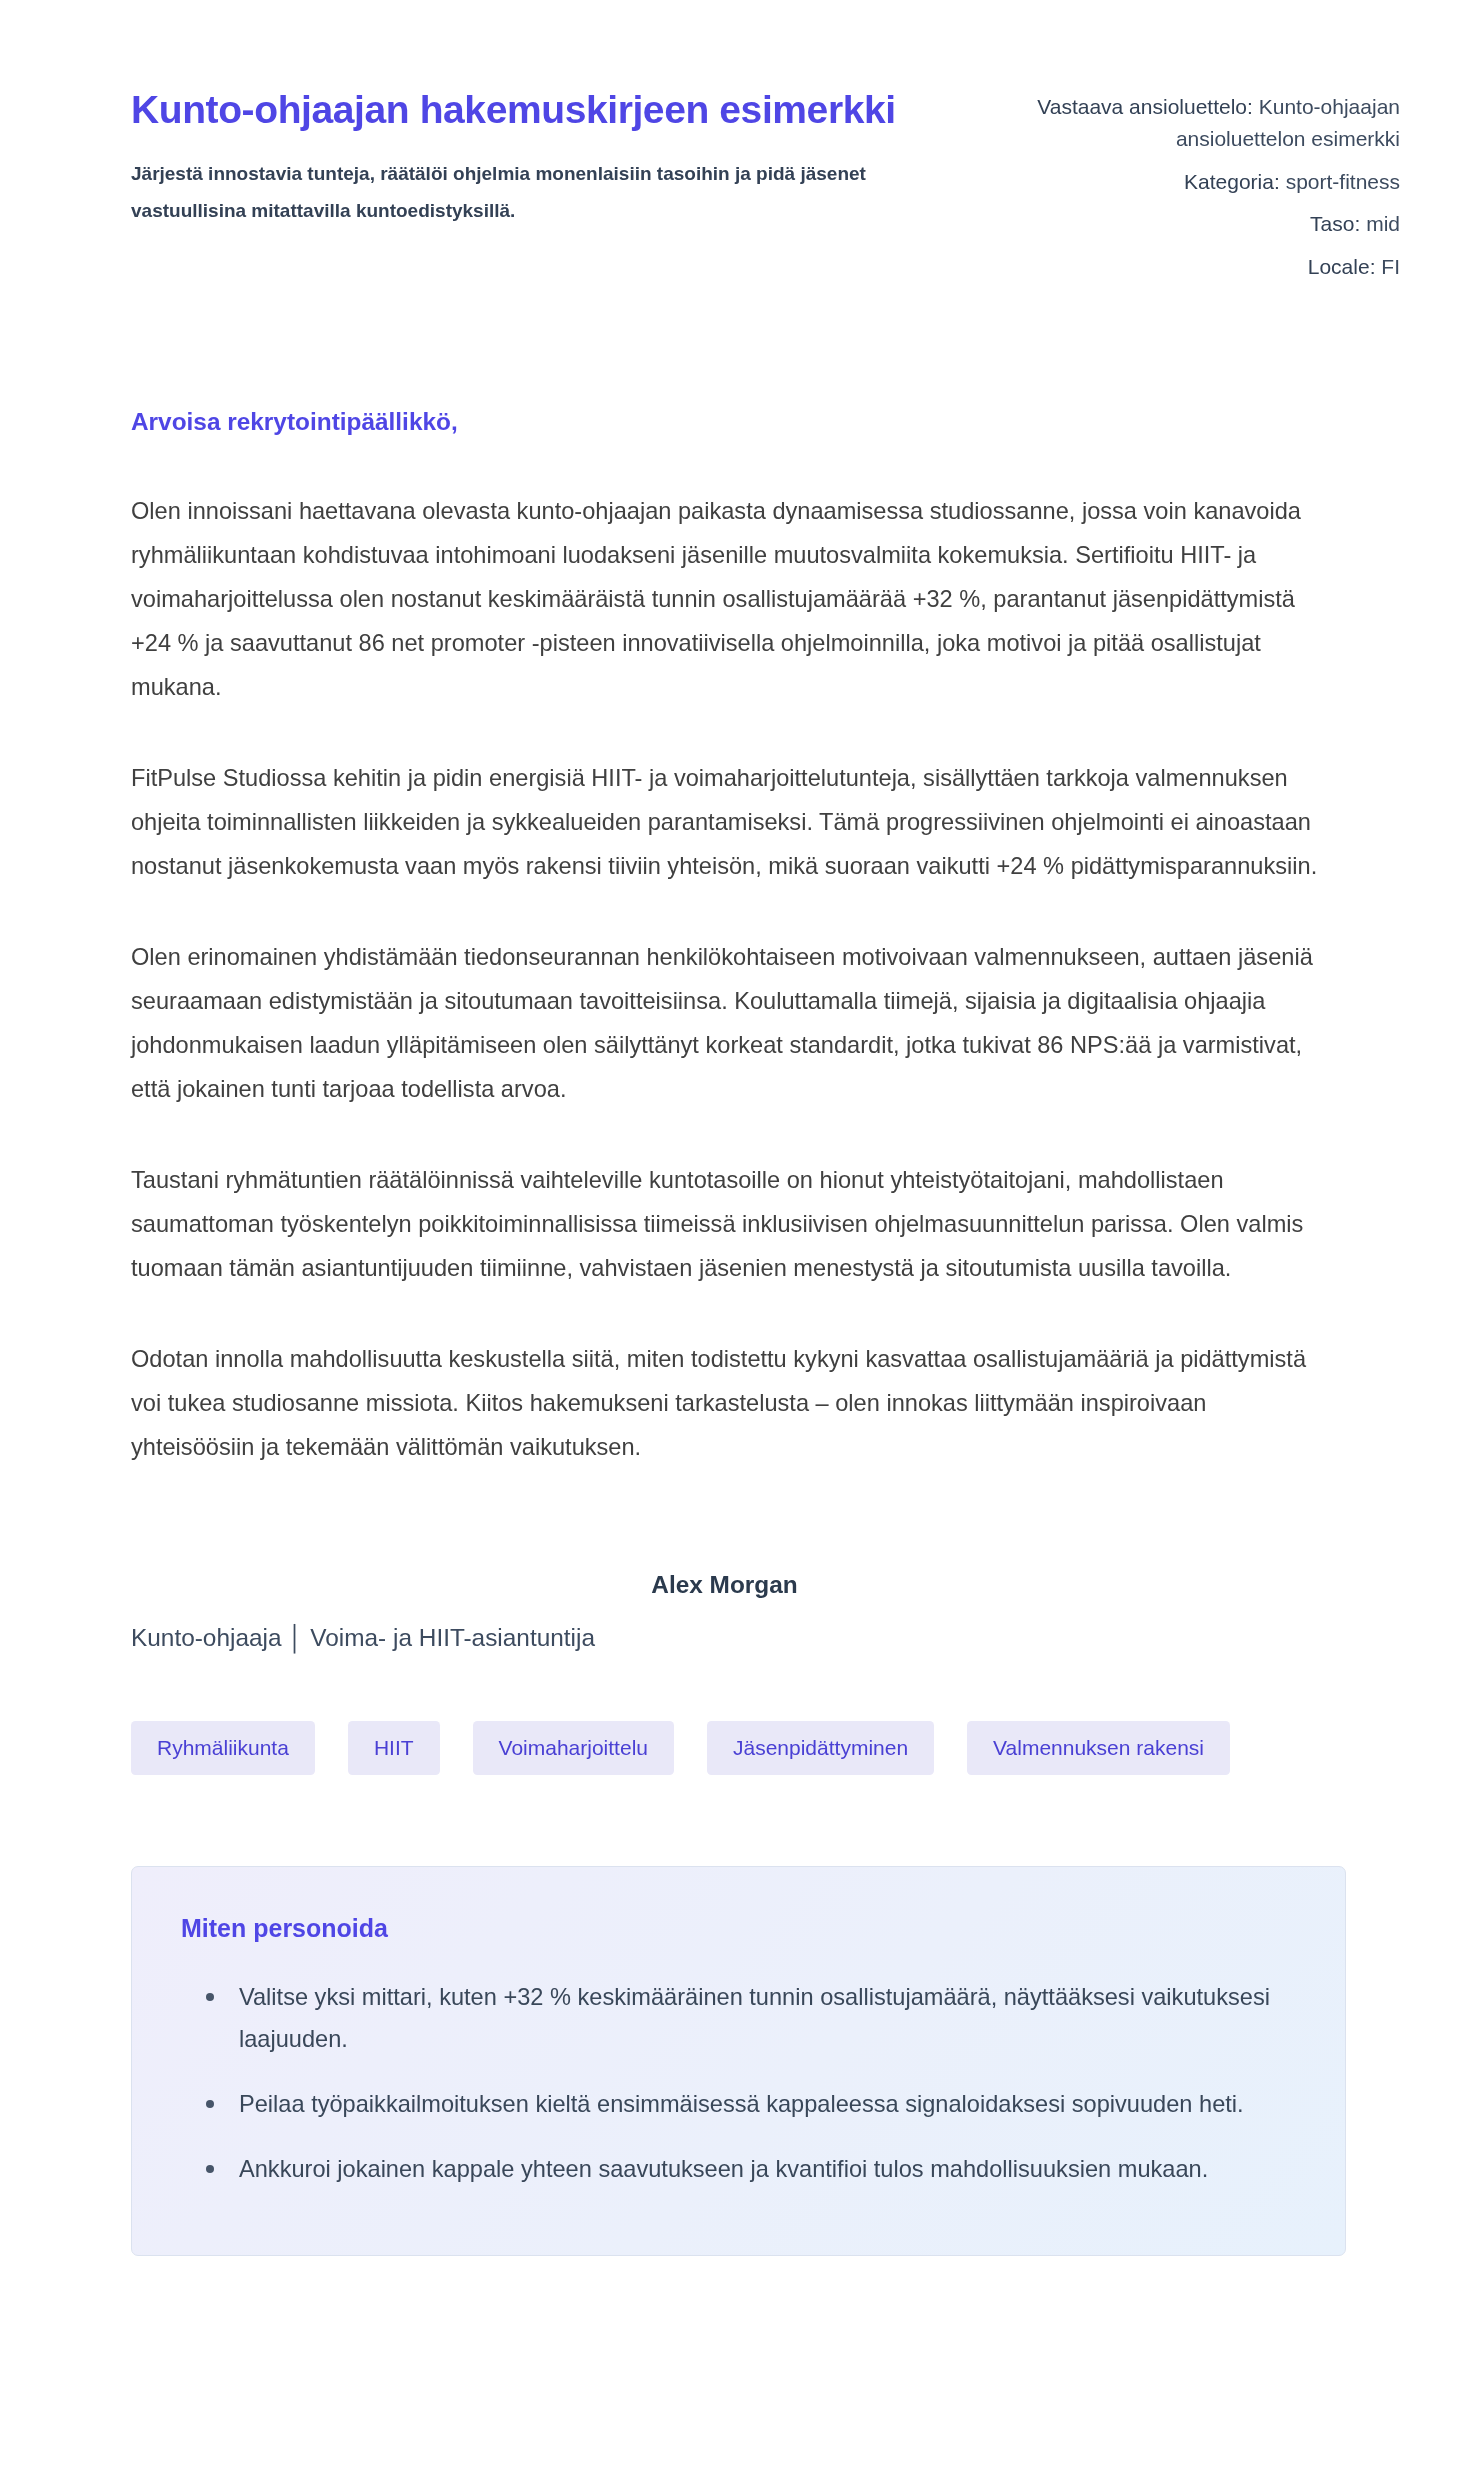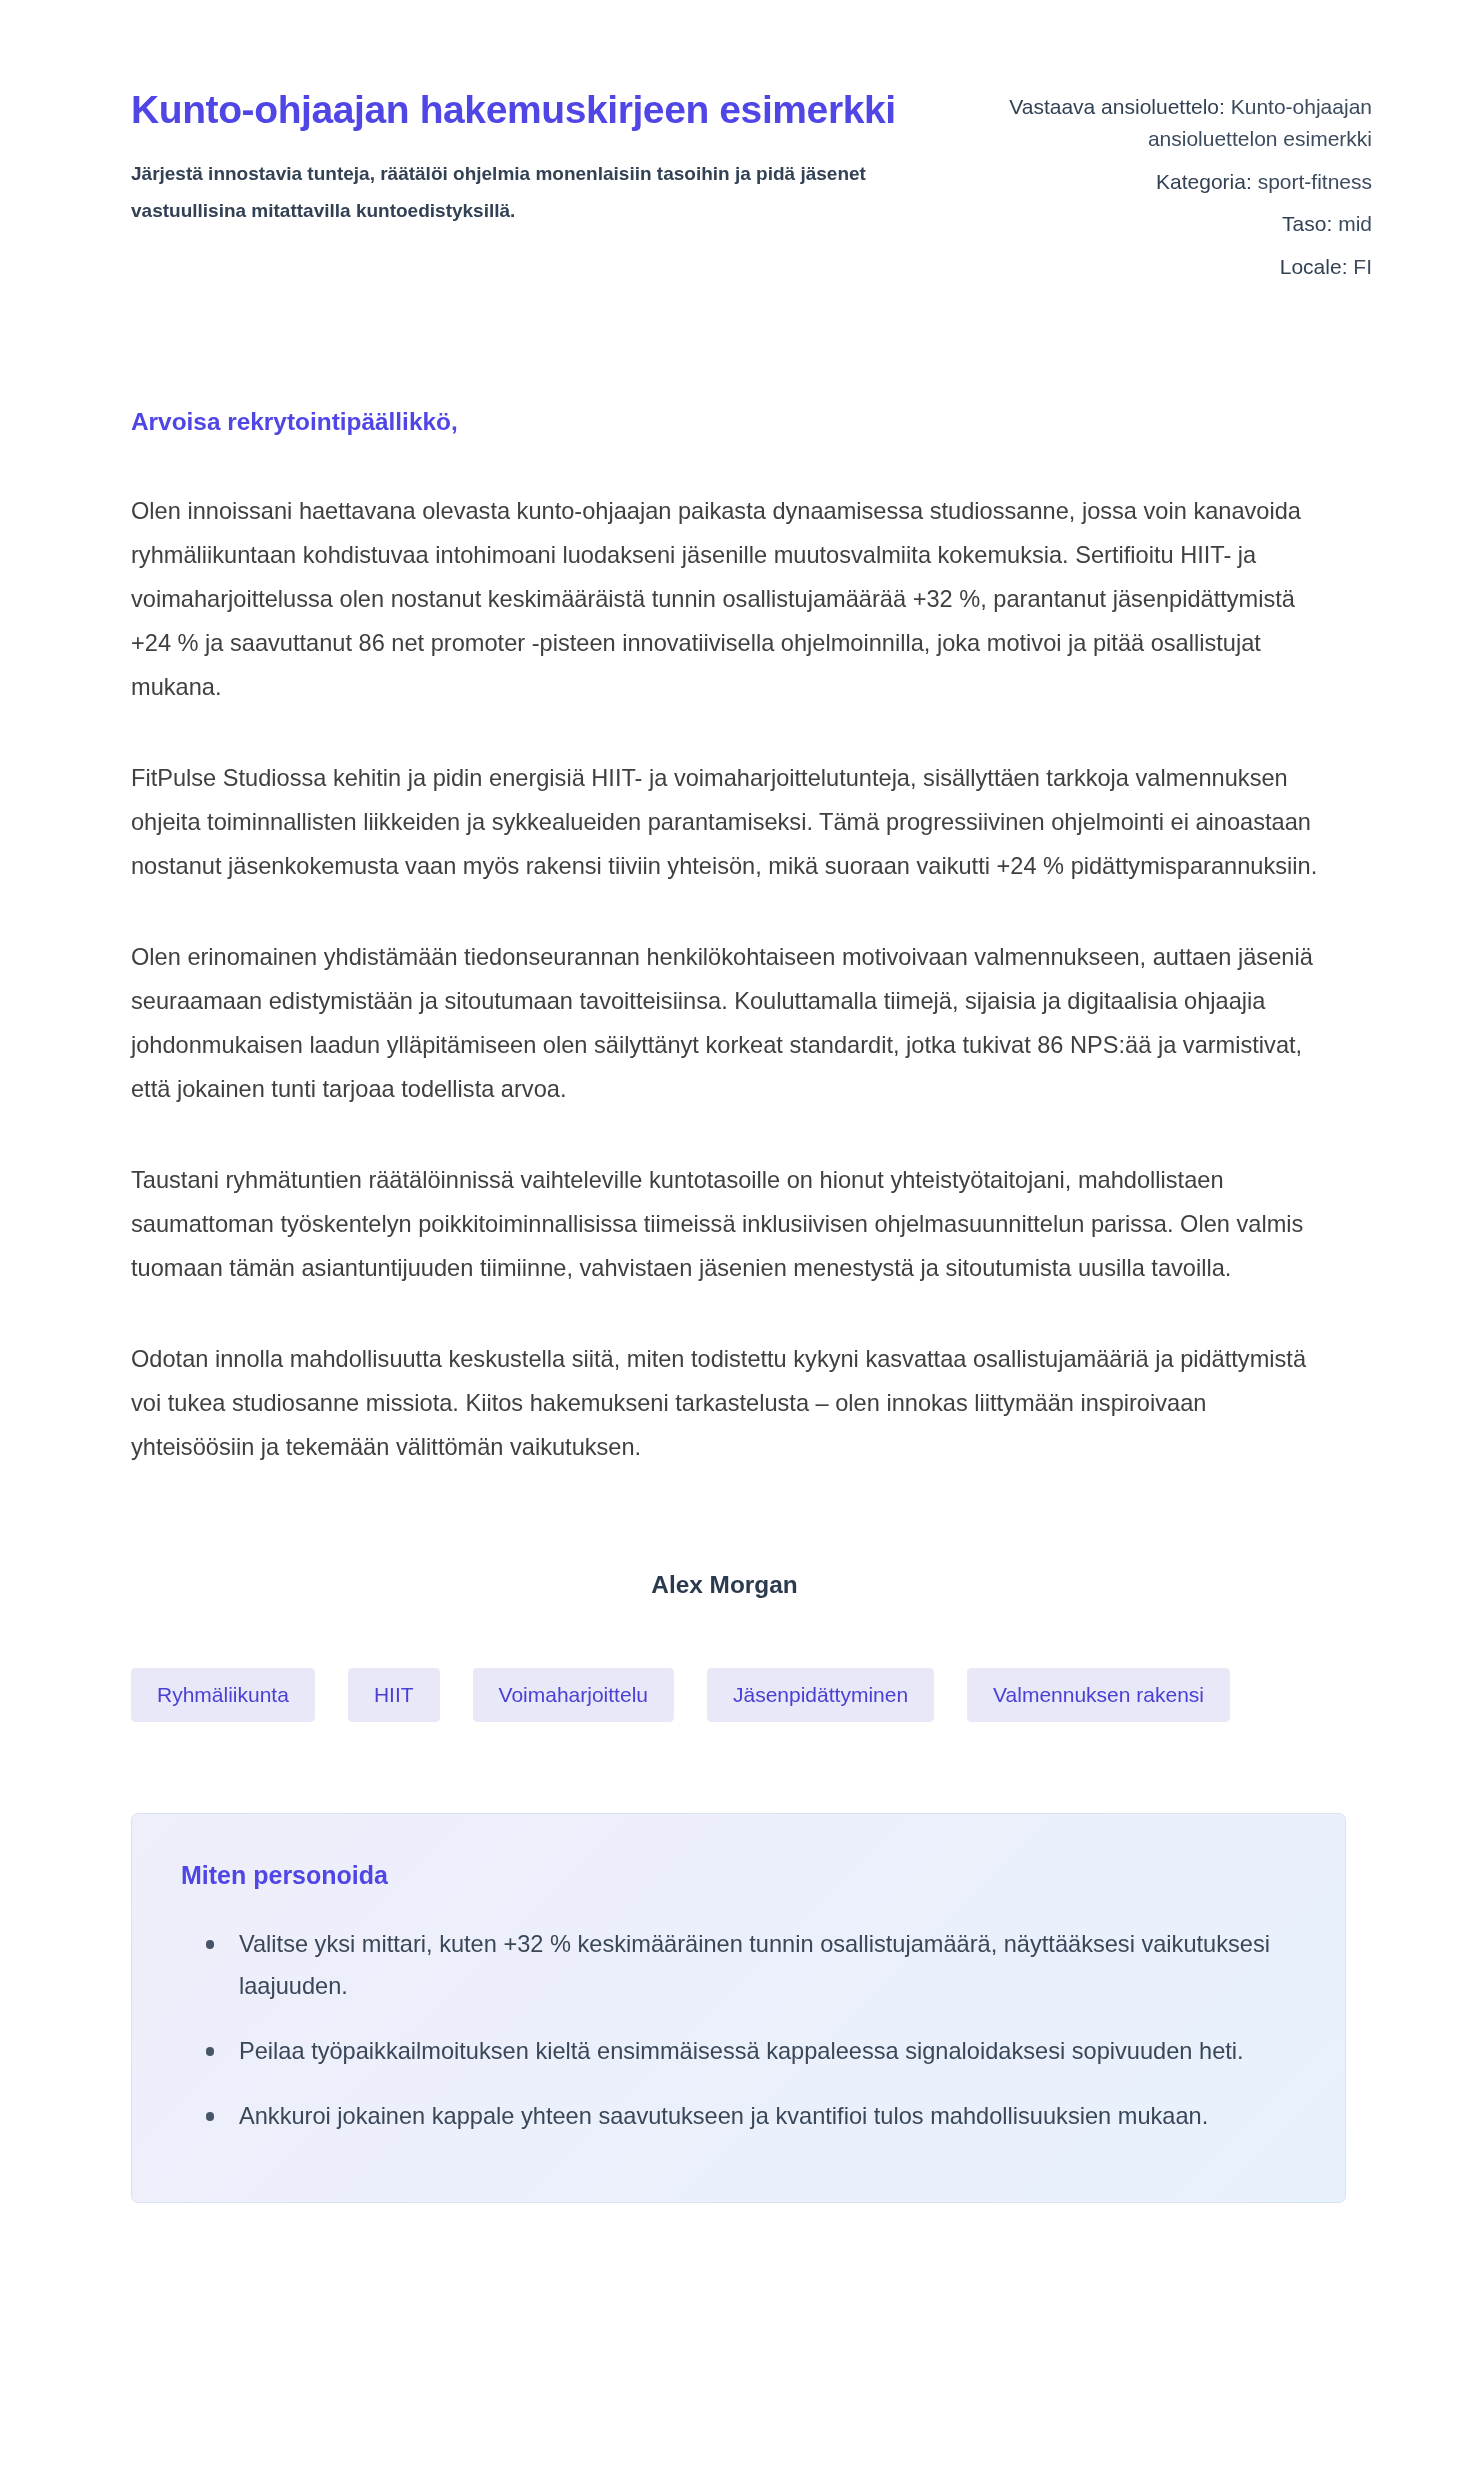--- a/index.html
+++ b/index.html
@@ -12,21 +12,21 @@
   body {
     width: 1484px;
     height: 2487px;
     overflow: hidden;
     font-family: "Liberation Sans", "DejaVu Sans", sans-serif;
     color: #334155;
   }
   .page {
     width: 1484px;
     height: 1919px;
-    padding: 84px 112px 0 131px;
+    padding: 84px 84px 0 131px;
   }
 
   
   .header {
     display: flex;
     justify-content: space-between;
     align-items: flex-start;
     gap: 35px;
   }
   .header-left { flex: 1 1 auto; }
@@ -191,20 +191,21 @@
   <section class="letter">
     <p class="salutation">Arvoisa rekrytointipäällikkö,</p>
     <p class="para">Olen innoissani haettavana olevasta kunto-ohjaajan paikasta dynaamisessa studiossanne, jossa voin kanavoida ryhmäliikuntaan kohdistuvaa intohimoani luodakseni jäsenille muutosvalmiita kokemuksia. Sertifioitu HIIT- ja voimaharjoittelussa olen nostanut keskimääräistä tunnin osallistujamäärää +32 %, parantanut jäsenpidättymistä +24 % ja saavuttanut 86 net promoter -pisteen innovatiivisella ohjelmoinnilla, joka motivoi ja pitää osallistujat mukana.</p>
     <p class="para">FitPulse Studiossa kehitin ja pidin energisiä HIIT- ja voimaharjoittelutunteja, sisällyttäen tarkkoja valmennuksen ohjeita toiminnallisten liikkeiden ja sykkealueiden parantamiseksi. Tämä progressiivinen ohjelmointi ei ainoastaan nostanut jäsenkokemusta vaan myös rakensi tiiviin yhteisön, mikä suoraan vaikutti +24 % pidättymisparannuksiin.</p>
     <p class="para">Olen erinomainen yhdistämään tiedonseurannan henkilökohtaiseen motivoivaan valmennukseen, auttaen jäseniä seuraamaan edistymistään ja sitoutumaan tavoitteisiinsa. Kouluttamalla tiimejä, sijaisia ja digitaalisia ohjaajia johdonmukaisen laadun ylläpitämiseen olen säilyttänyt korkeat standardit, jotka tukivat 86 NPS:ää ja varmistivat, että jokainen tunti tarjoaa todellista arvoa.</p>
     <p class="para">Taustani ryhmätuntien räätälöinnissä vaihteleville kuntotasoille on hionut yhteistyötaitojani, mahdollistaen saumattoman työskentelyn poikkitoiminnallisissa tiimeissä inklusiivisen ohjelmasuunnittelun parissa. Olen valmis tuomaan tämän asiantuntijuuden tiimiinne, vahvistaen jäsenien menestystä ja sitoutumista uusilla tavoilla.</p>
     <p class="para">Odotan innolla mahdollisuutta keskustella siitä, miten todistettu kykyni kasvattaa osallistujamääriä ja pidättymistä voi tukea studiosanne missiota. Kiitos hakemukseni tarkastelusta – olen innokas liittymään inspiroivaan yhteisöösiin ja tekemään välittömän vaikutuksen.</p>
 
     <div class="signature">
       <p class="sig-name">Alex Morgan</p>
+      <p class="sig-role">Kunto-ohjaaja │ Voima- ja HIIT-asiantuntija</p>
     </div>
   </section>
 
   <div class="tags">
     <span class="tag">Ryhmäliikunta</span>
     <span class="tag">HIIT</span>
     <span class="tag">Voimaharjoittelu</span>
     <span class="tag">Jäsenpidättyminen</span>
     <span class="tag">Valmennuksen rakensi</span>
   </div>

